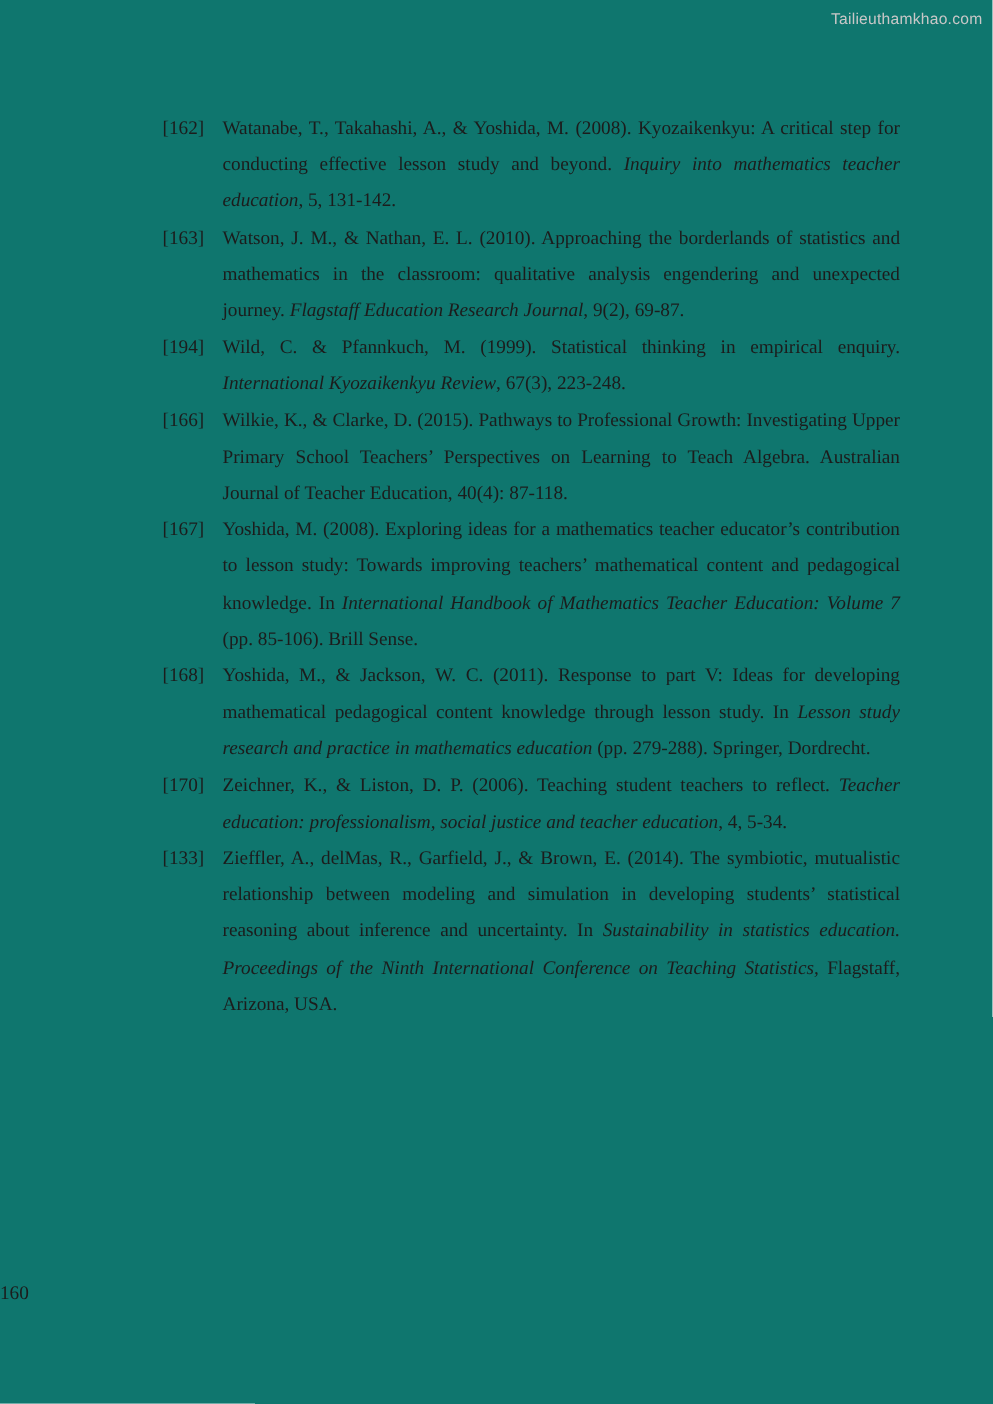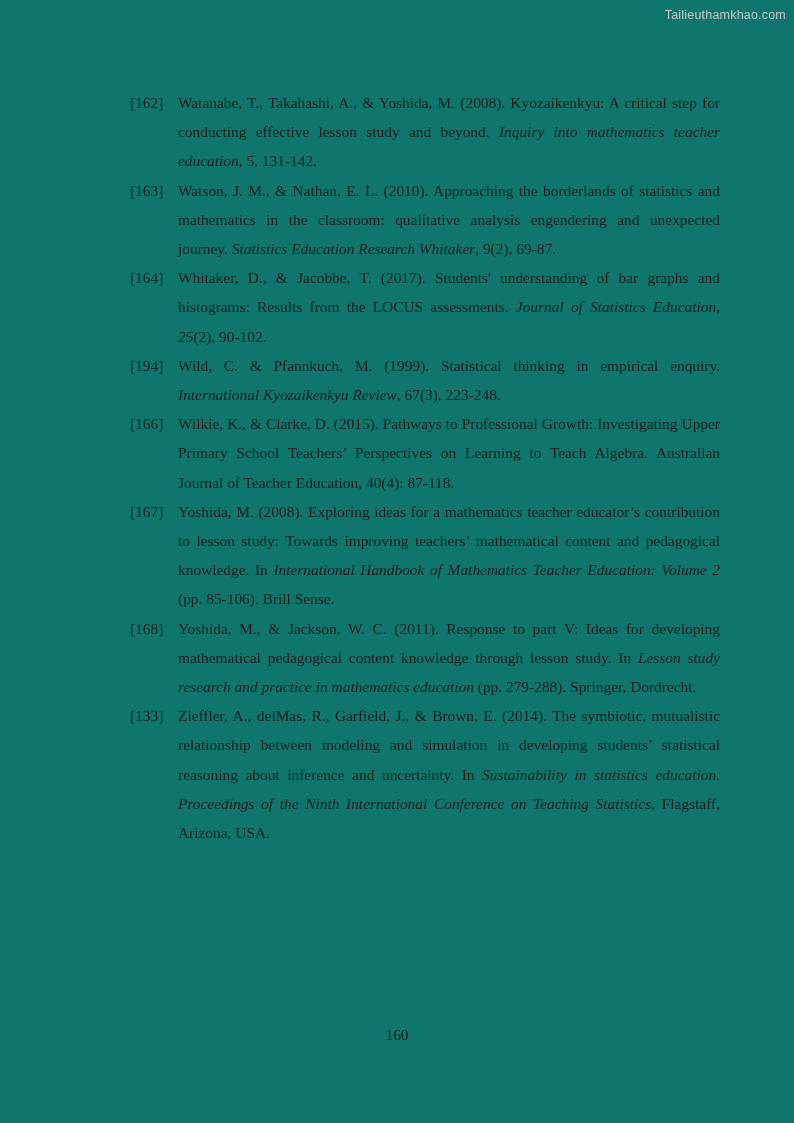--- a/index.html
+++ b/index.html
@@ -53,60 +53,60 @@
     hyphens: none;
   }
   .ref-body i {
     font-style: italic;
   }
   .page-number {
     position: absolute;
     left: 0;
     right: 0;
     top: 1026px;
-    text-align: center;
+    text-align: left;
     font-size: 15.4px;
     color: #1c1c1c;
   }
 </style>
 </head>
 <body>
 
 <div class="page">
 
   <div class="watermark">Tailieuthamkhao.com</div>
 
   <div class="refs">
       <div class="ref">
         <div class="ref-num">[162]</div>
         <div class="ref-body"><span>Watanabe, T., Takahashi, A., &amp; Yoshida, M. (2008). Kyozaikenkyu: A critical step for conducting effective lesson study and beyond. </span><i>Inquiry into mathematics teacher education</i><span>, 5, 131-142.</span></div>
       </div>
       <div class="ref">
         <div class="ref-num">[163]</div>
-        <div class="ref-body"><span>Watson, J. M., &amp; Nathan, E. L. (2010). Approaching the borderlands of statistics and mathematics in the classroom: qualitative analysis engendering and unexpected journey. </span><i>Statistics Education Research Whitaker</i><span>, 9(2), 69-87.</span></div>
-      </div>
-      <div class="ref">
-        <div class="ref-num">[164]</div>
-        <div class="ref-body"><span>Whitaker, D., &amp; Jacobbe, T. (2017). Students' understanding of bar graphs and histograms: Results from the LOCUS assessments. </span><i>Journal of Statistics Education, 25</i><span>(2), 90-102.</span></div>
+        <div class="ref-body"><span>Watson, J. M., &amp; Nathan, E. L. (2010). Approaching the borderlands of statistics and mathematics in the classroom: qualitative analysis engendering and unexpected journey. </span><i>Flagstaff Education Research Journal</i><span>, 9(2), 69-87.</span></div>
       </div>
       <div class="ref">
         <div class="ref-num">[194]</div>
         <div class="ref-body"><span>Wild, C. &amp; Pfannkuch, M. (1999). Statistical thinking in empirical enquiry. </span><i>International Kyozaikenkyu Review</i><span>, 67(3), 223-248.</span></div>
       </div>
       <div class="ref">
         <div class="ref-num">[166]</div>
         <div class="ref-body"><span>Wilkie, K., &amp; Clarke, D. (2015). Pathways to Professional Growth: Investigating Upper Primary School Teachers’ Perspectives on Learning to Teach Algebra. Australian Journal of Teacher Education, 40(4): 87-118.</span></div>
       </div>
       <div class="ref">
         <div class="ref-num">[167]</div>
-        <div class="ref-body"><span>Yoshida, M. (2008). Exploring ideas for a mathematics teacher educator’s contribution to lesson study: Towards improving teachers’ mathematical content and pedagogical knowledge. In </span><i>International Handbook of Mathematics Teacher Education: Volume 2</i><span> (pp. 85-106). Brill Sense.</span></div>
+        <div class="ref-body"><span>Yoshida, M. (2008). Exploring ideas for a mathematics teacher educator’s contribution to lesson study: Towards improving teachers’ mathematical content and pedagogical knowledge. In </span><i>International Handbook of Mathematics Teacher Education: Volume 7</i><span> (pp. 85-106). Brill Sense.</span></div>
       </div>
       <div class="ref">
         <div class="ref-num">[168]</div>
         <div class="ref-body"><span>Yoshida, M., &amp; Jackson, W. C. (2011). Response to part V: Ideas for developing mathematical pedagogical content knowledge through lesson study. In </span><i>Lesson study research and practice in mathematics education</i><span> (pp. 279-288). Springer, Dordrecht.</span></div>
+      </div>
+      <div class="ref">
+        <div class="ref-num">[170]</div>
+        <div class="ref-body"><span>Zeichner, K., &amp; Liston, D. P. (2006). Teaching student teachers to reflect. </span><i>Teacher education: professionalism, social justice and teacher education</i><span>, 4, 5-34.</span></div>
       </div>
       <div class="ref">
         <div class="ref-num">[133]</div>
         <div class="ref-body"><span>Zieffler, A., delMas, R., Garfield, J., &amp; Brown, E. (2014). The symbiotic, mutualistic relationship between modeling and simulation in developing students’ statistical reasoning about inference and uncertainty. In </span><i>Sustainability in statistics education. Proceedings of the Ninth International Conference on Teaching Statistics,</i><span> Flagstaff, Arizona, USA.</span></div>
       </div>
     </div>
 
   <div class="page-number">160</div>
 
 </div>

